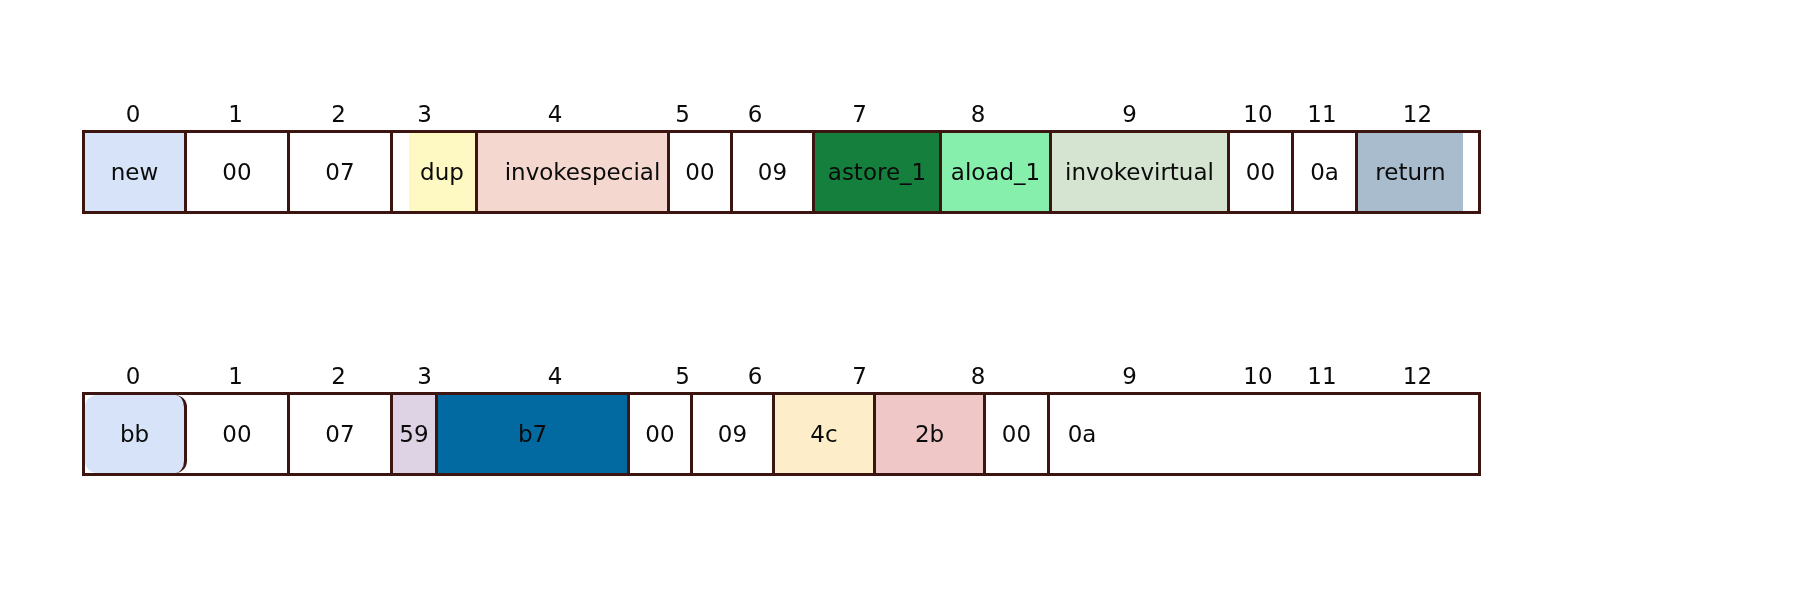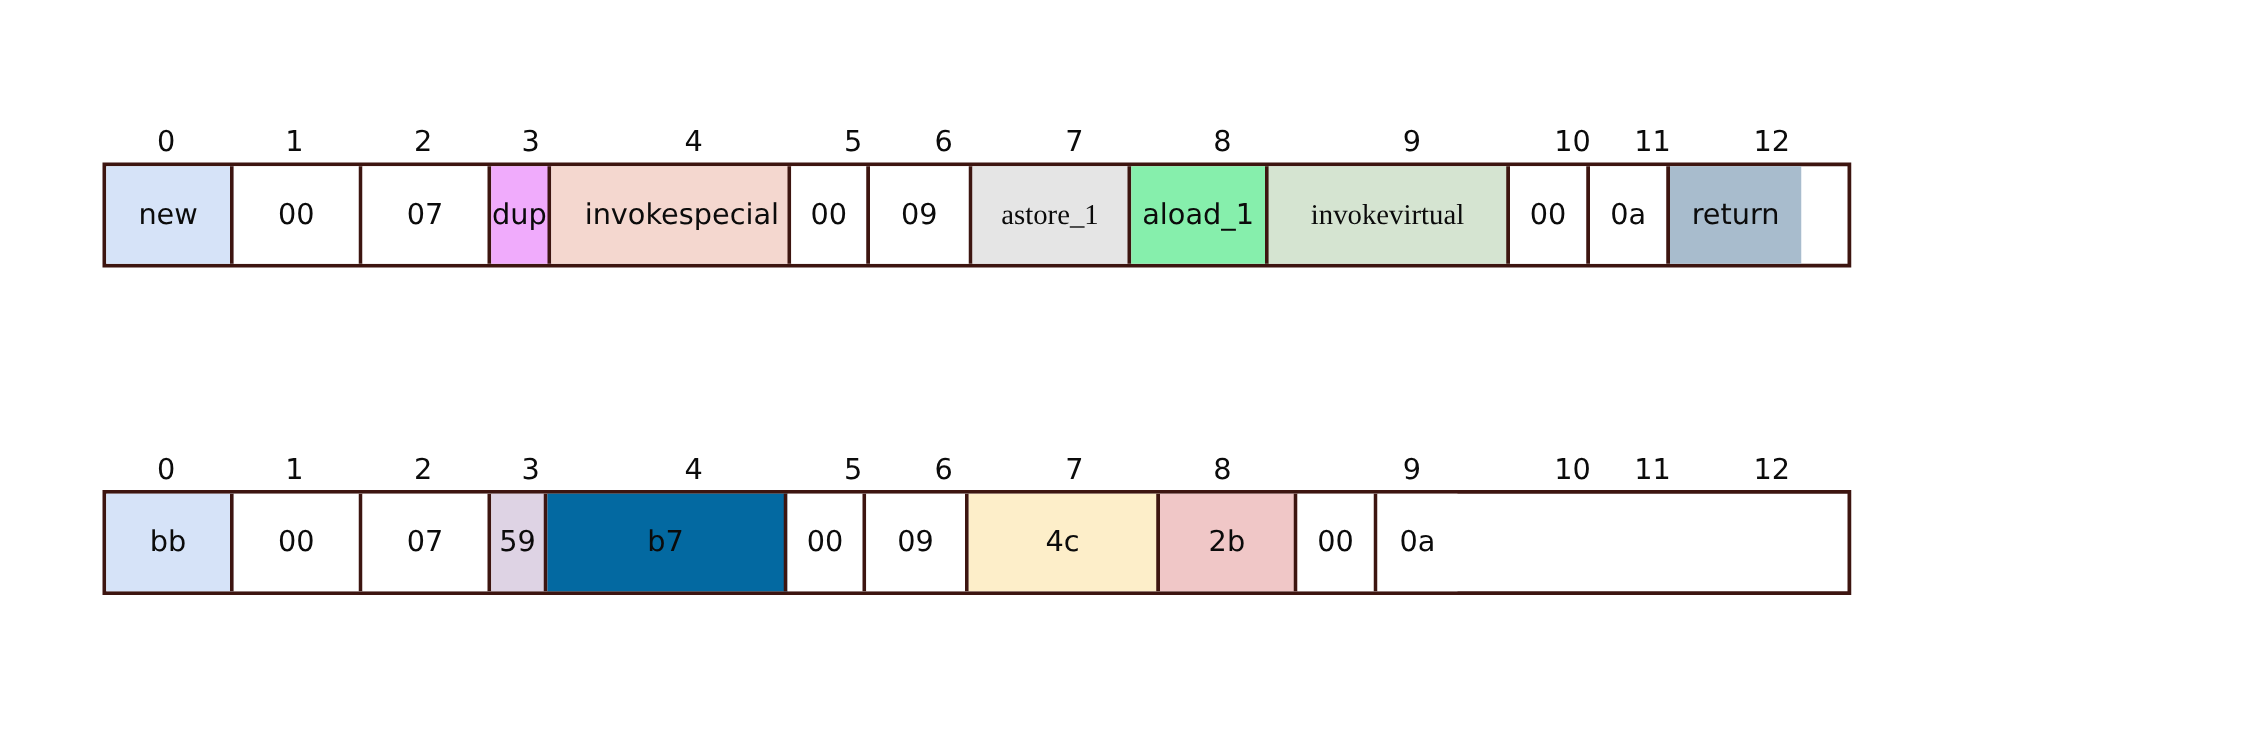--- a/index.html
+++ b/index.html
@@ -92,27 +92,27 @@
         <div class="index-label" style="width: 110px;">8</div>
         <div class="index-label" style="width: 193px;">9</div>
         <div class="index-label" style="width: 64px;">10</div>
         <div class="index-label" style="width: 64px;">11</div>
         <div class="index-label" style="width: 127px;">12</div>
       </div>
     <div class="cell-row">
         <div class="cell" style="width: 102px; background: rgb(214, 227, 248);">new</div>
         <div class="cell" style="width: 103px; background: rgb(255, 255, 255);">00</div>
         <div class="cell" style="width: 103px; background: rgb(255, 255, 255);">07</div>
-        <div class="cell" style="width: 48px; background: #f0abfc;">dup</div>
+        <div class="cell" style="width: 69px; background: #fef9c3; margin-left: 16px;">dup</div>
         <div class="cell" style="width: 192px; background: rgb(244, 215, 207); padding-left: 20px;">invokespecial</div>
         <div class="cell" style="width: 63px; background: rgb(255, 255, 255);">00</div>
         <div class="cell" style="width: 82px; background: rgb(255, 255, 255);">09</div>
-        <div class="cell" style="width: 127px; background: #e5e5e5; font-family: Liberation Serif, serif;">astore_1</div>
+        <div class="cell" style="width: 127px; background: #15803d;">astore_1</div>
         <div class="cell" style="width: 110px; background: #86efac;">aload_1</div>
-        <div class="cell" style="width: 193px; background: rgb(213, 228, 209); font-family: Liberation Serif, serif;">invokevirtual</div>
+        <div class="cell" style="width: 178px; background: rgb(213, 228, 209);">invokevirtual</div>
         <div class="cell" style="width: 64px; background: rgb(255, 255, 255);">00</div>
         <div class="cell" style="width: 64px; background: rgb(255, 255, 255);">0a</div>
         <div class="cell" style="width: 105px; background: rgb(168, 188, 205);">return</div>
       </div>
   </div>
 
   <div class="strip row-hex">
     <div class="index-row">
         <div class="index-label" style="width: 102px;">0</div>
         <div class="index-label" style="width: 103px;">1</div>
@@ -122,27 +122,27 @@
         <div class="index-label" style="width: 63px;">5</div>
         <div class="index-label" style="width: 82px;">6</div>
         <div class="index-label" style="width: 127px;">7</div>
         <div class="index-label" style="width: 110px;">8</div>
         <div class="index-label" style="width: 193px;">9</div>
         <div class="index-label" style="width: 64px;">10</div>
         <div class="index-label" style="width: 64px;">11</div>
         <div class="index-label" style="width: 127px;">12</div>
       </div>
     <div class="cell-row">
-        <div class="cell" style="width: 102px; background: rgb(214, 227, 248);">bb</div>
+        <div class="cell" style="width: 102px; background: rgb(214, 227, 248); border-radius: 12px;">bb</div>
         <div class="cell" style="width: 103px; background: rgb(255, 255, 255);">00</div>
         <div class="cell" style="width: 103px; background: rgb(255, 255, 255);">07</div>
         <div class="cell" style="width: 45px; background: rgb(222, 211, 228);">59</div>
         <div class="cell" style="width: 192px; background: #0369a1;">b7</div>
         <div class="cell" style="width: 63px; background: rgb(255, 255, 255);">00</div>
         <div class="cell" style="width: 82px; background: rgb(255, 255, 255);">09</div>
-        <div class="cell" style="width: 153px; background: rgb(253, 238, 201);">4c</div>
+        <div class="cell" style="width: 101px; background: rgb(253, 238, 201);">4c</div>
         <div class="cell" style="width: 110px; background: rgb(240, 199, 199);">2b</div>
         <div class="cell" style="width: 64px; background: rgb(255, 255, 255);">00</div>
         <div class="cell" style="width: 64px; background: rgb(255, 255, 255);">0a</div>
       </div>
   </div>
 
 </div>
 
 </body></html>

